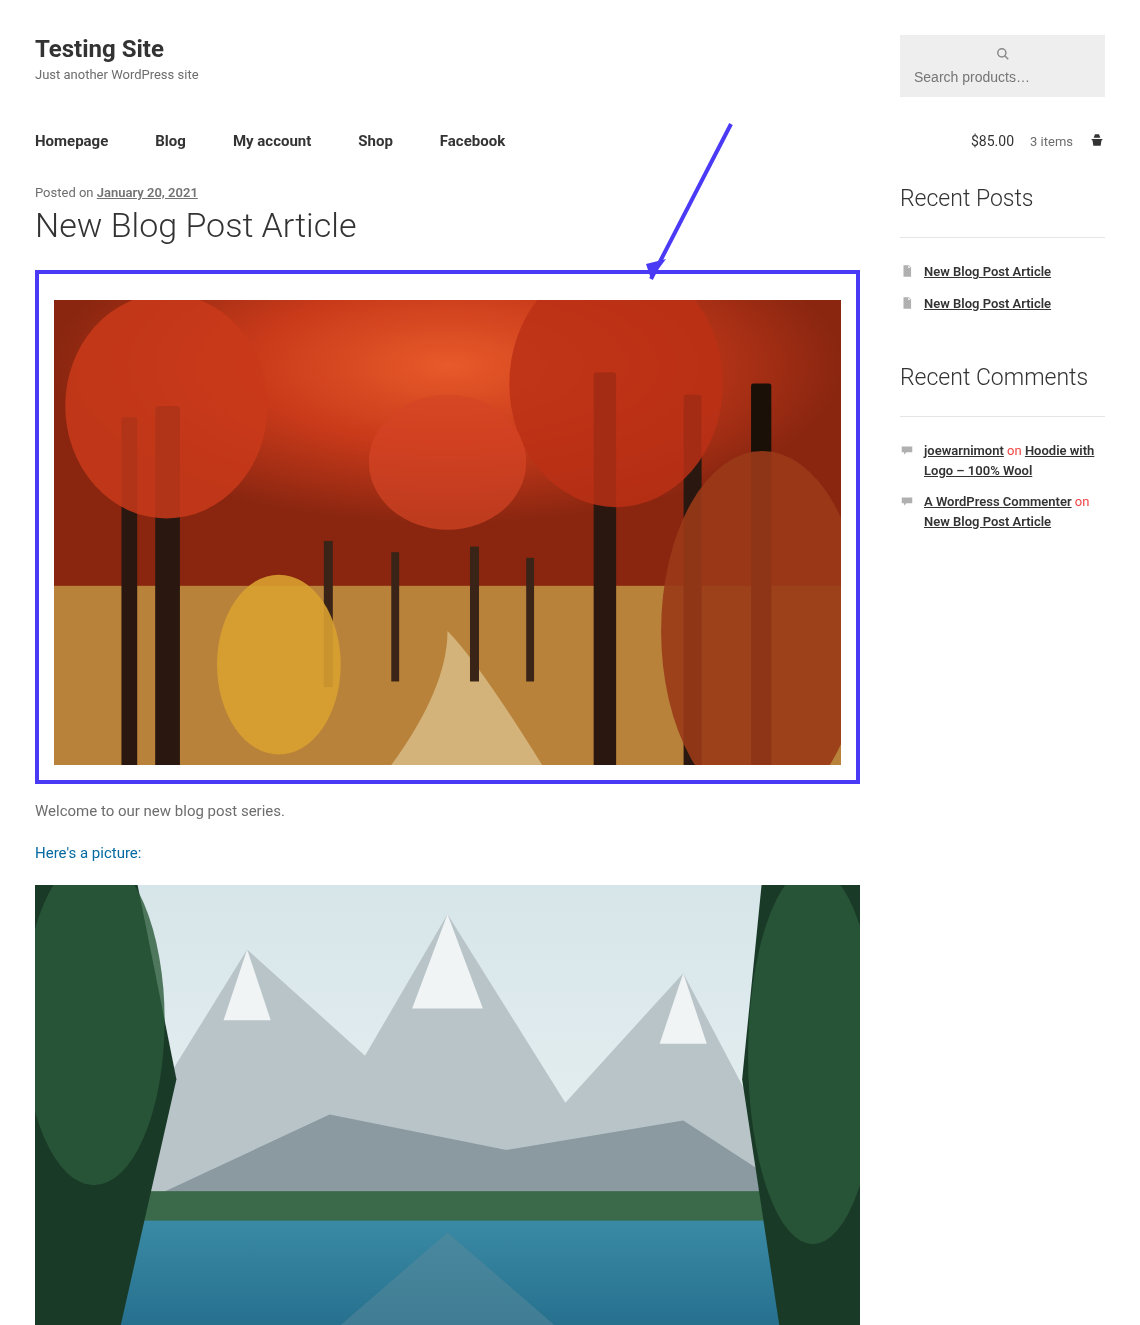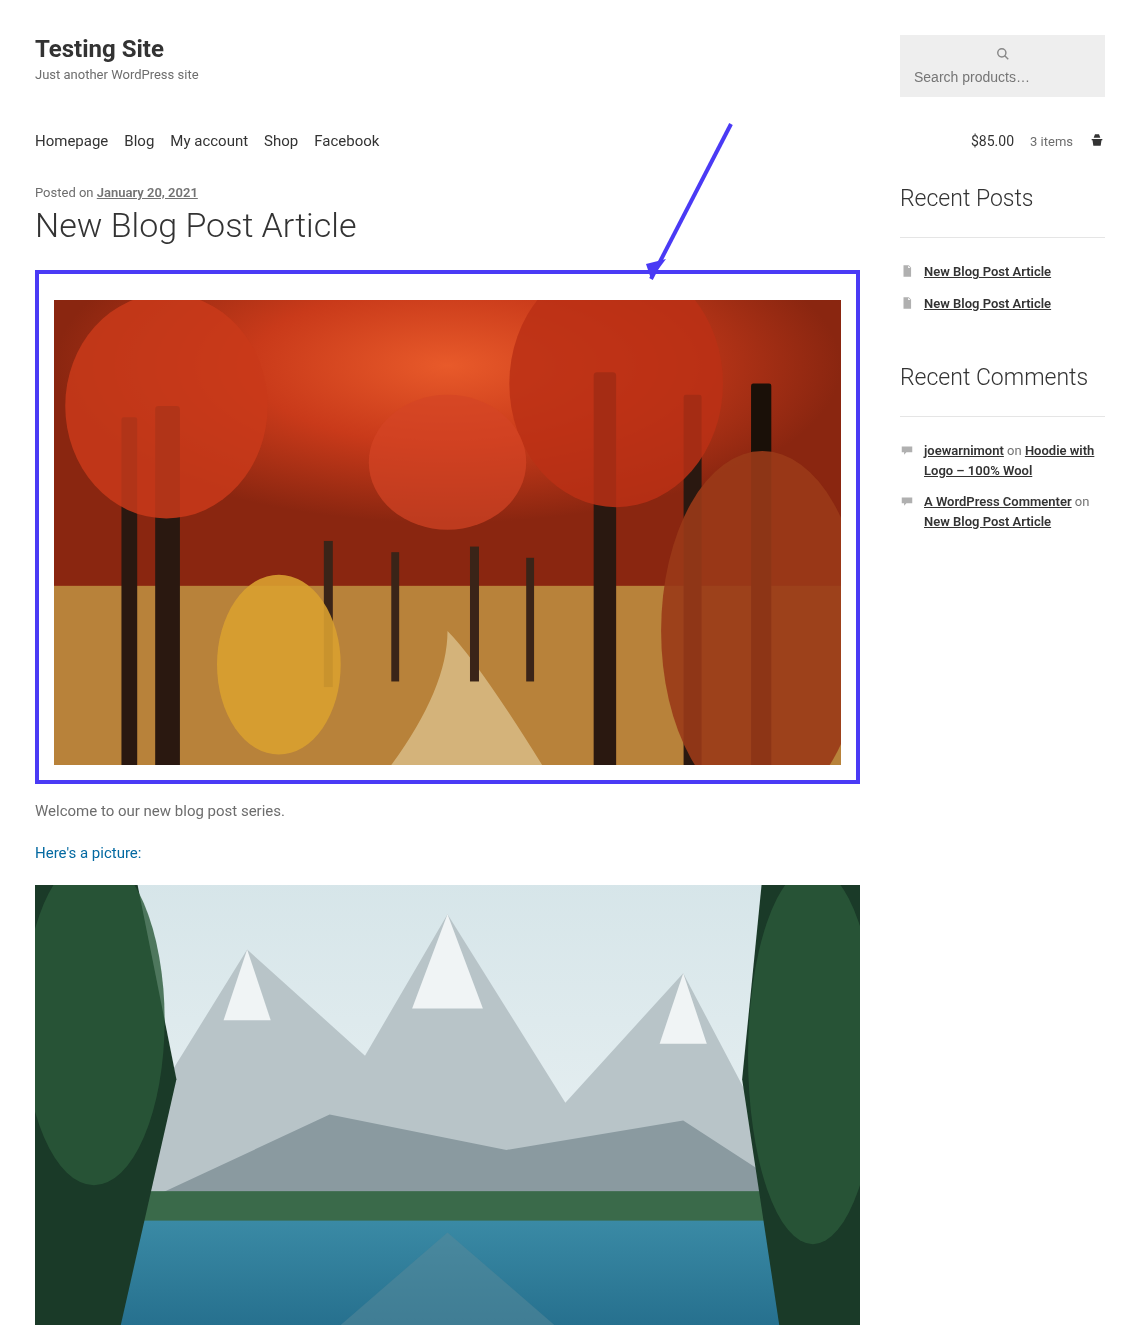--- a/index.html
+++ b/index.html
@@ -31,21 +31,21 @@
     .search-box input {
       border: none;
       background: transparent;
       font-size: 14px;
       color: #666;
       outline: none;
       width: 100%;
     }
 
     .nav-row { display: flex; justify-content: space-between; align-items: center; margin-top: 35px; margin-bottom: 35px; }
-    .nav { display: flex; gap: 16px; }
+    .nav { display: flex; gap: 47px; font-weight: bold; }
     .nav a { color: #333; text-decoration: none; font-size: 15px; }
     .cart { display: flex; align-items: flex-end; gap: 16px; color: #333; font-size: 14px; }
     .cart-price { font-weight: 400; }
     .cart-items { color: #6d6d6d; font-size: 13px; }
 
     .posted-on { font-size: 13px; color: #6d6d6d; margin-bottom: 5px; }
     .posted-on a { color: #737373; text-decoration: underline; font-weight: 600; }
     .post-title { font-size: 34px; font-weight: 300; color: #333; margin-bottom: 25px; }
 
     .featured-frame {
@@ -71,21 +71,21 @@
     .post-body { font-size: 15px; color: #6d6d6d; line-height: 1.6; }
     .post-body p { margin-bottom: 18px; }
     .post-body strong { color: #0369a1; font-weight: 400; }
 
     .widget { margin-bottom: 45px; }
     .widget-title { font-size: 23px; font-weight: 300; color: #333; padding-bottom: 25px; border-bottom: 1px solid #e5e5e5; margin-bottom: 18px; }
     .widget ul { list-style: none; }
     .widget li { display: flex; align-items: flex-start; gap: 10px; padding: 6px 0; font-size: 13px; line-height: 1.5; }
     .widget li .icon { color: #b0b0b0; flex-shrink: 0; margin-top: 2px; width: 14px; height: 14px; }
     .widget li a { color: #333; text-decoration: underline; font-weight: 600; }
-    .widget li span { color: #737373; }
+    .widget li span { color: #ef4444; }
 
     
     .autumn-svg { background: linear-gradient(180deg, #c44 0%, #d55 30%, #c96633 55%, #b8823a 80%, #d4b37a 100%); position: relative; overflow: hidden; }
     .mountain-svg { background: linear-gradient(180deg, #d4e4e8 0%, #e8f0f2 30%, #9aaab0 50%, #6a8a7a 70%, #2a7aa0 100%); position: relative; overflow: hidden; }
   </style>
 </head>
 <body>
 
 <div class="header-row">
   <div>

